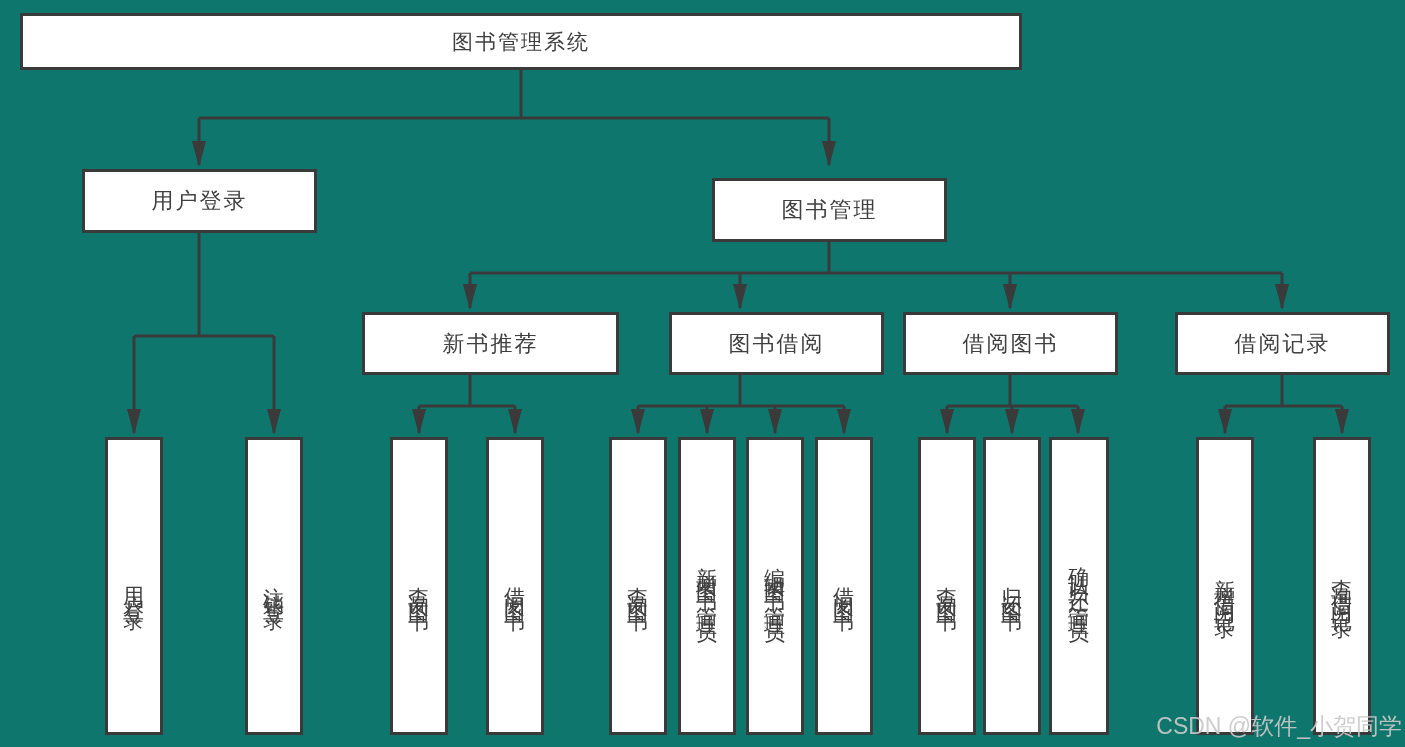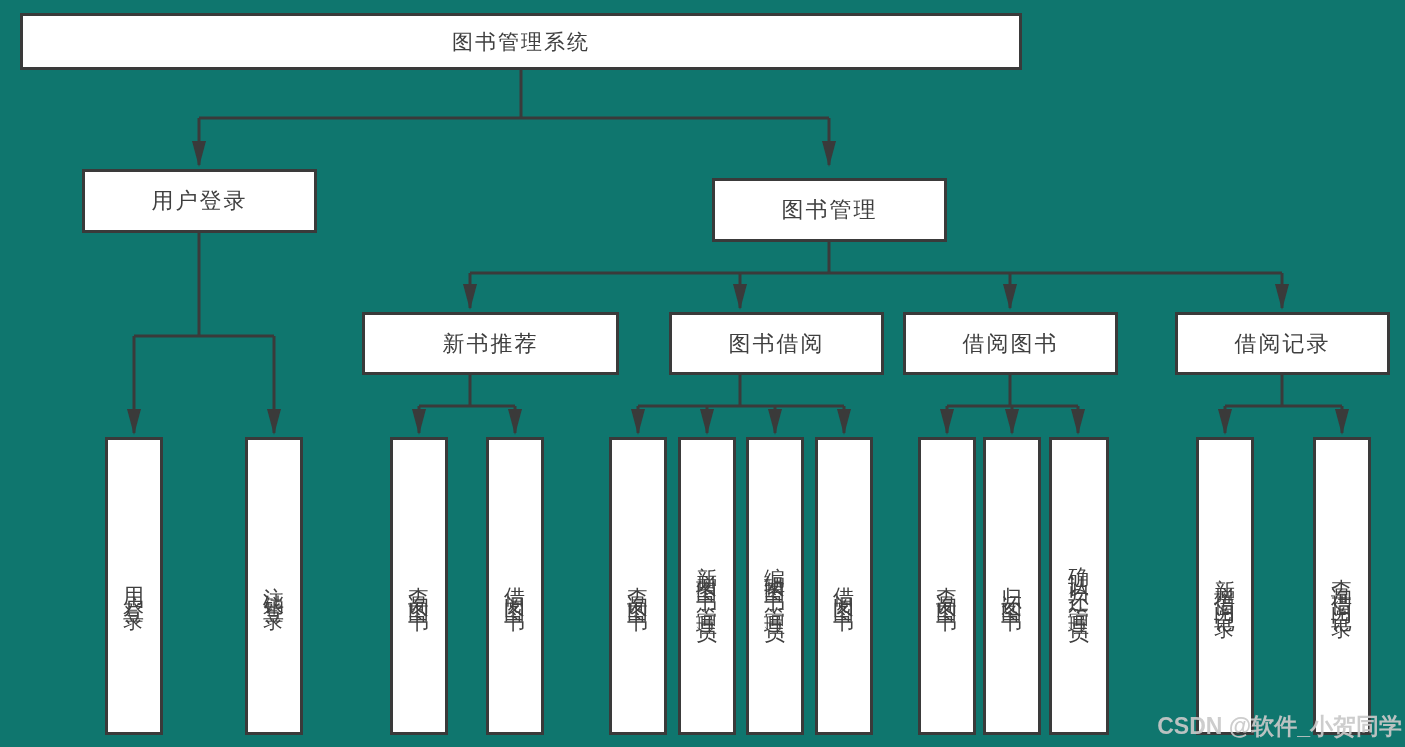--- a/index.html
+++ b/index.html
@@ -59,21 +59,20 @@
     position:absolute;
     left:1150px;
     top:711px;
     width:252px;
     text-align:right;
     font-size:23px;
     color:var(--wm);
     opacity:0.92;
     white-space:nowrap;
     z-index:10;
-    font-weight:bold;
   }
 </style>
 </head>
 <body>
 
 <div id="canvas">
 
   <svg id="connectors" viewBox="0 0 1405 747" xmlns="http://www.w3.org/2000/svg">
     <defs>
       <marker id="arw" markerUnits="userSpaceOnUse" markerWidth="28" markerHeight="16" refX="24" refY="8" orient="auto">

